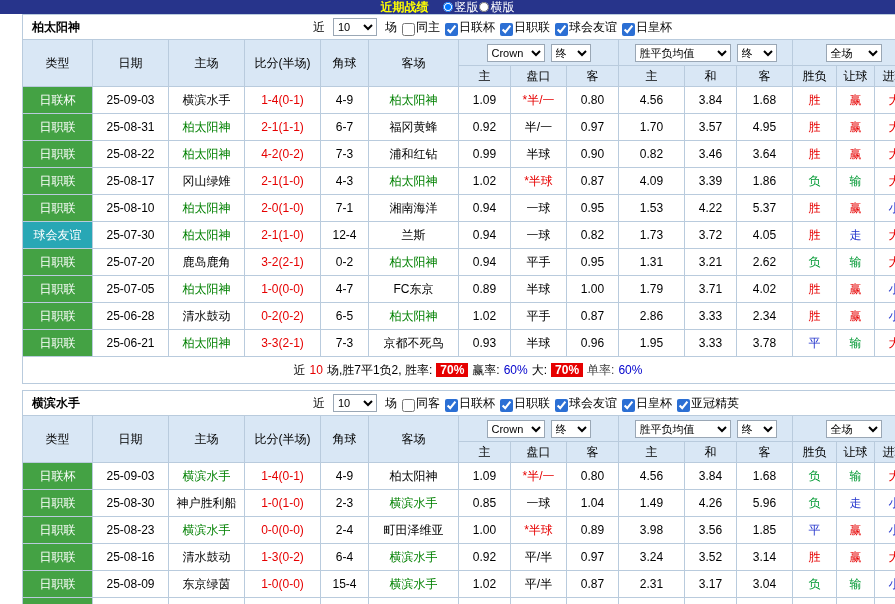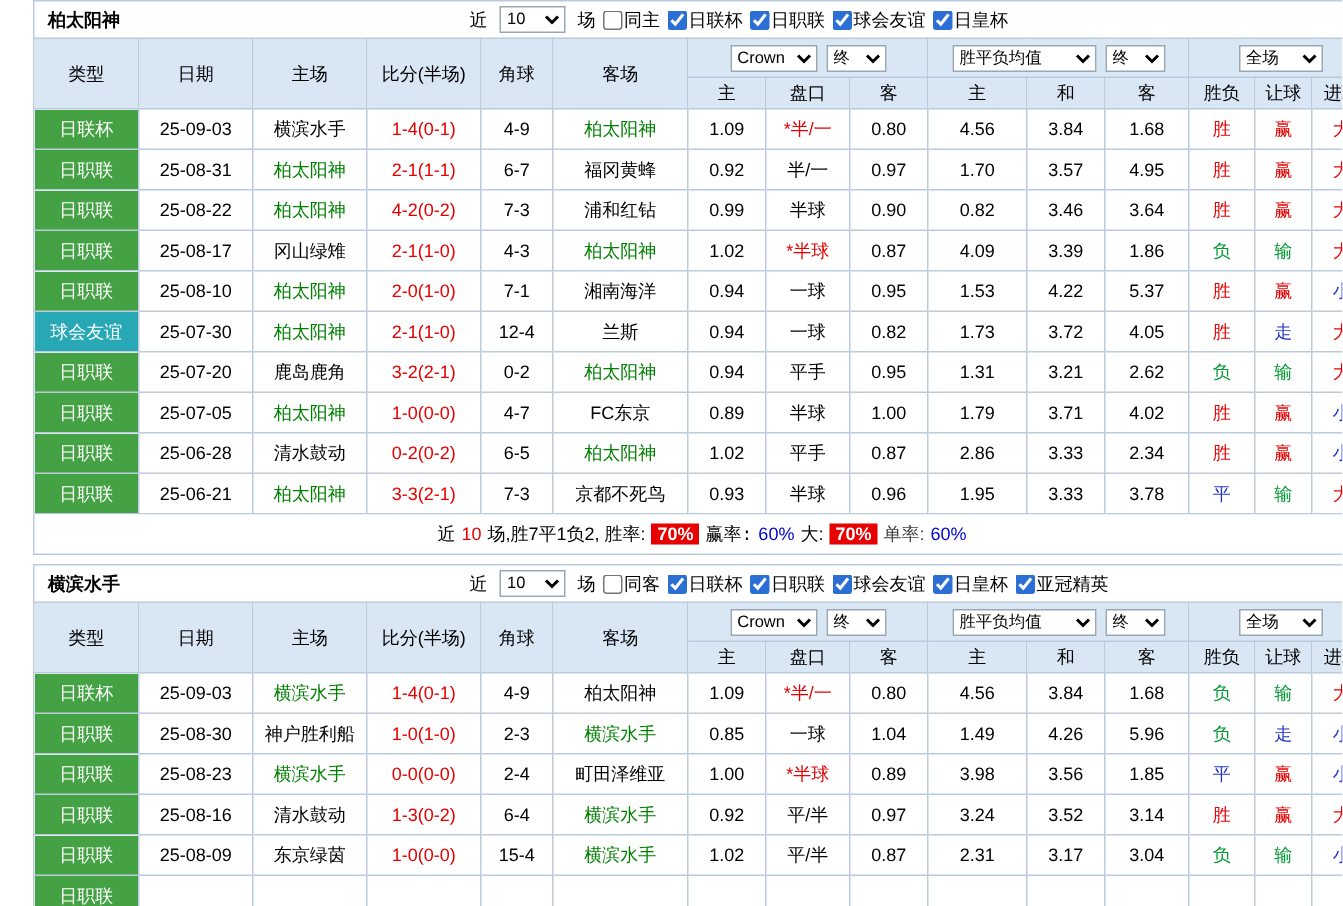--- a/index.html
+++ b/index.html
@@ -13,21 +13,21 @@
   .tradio input { width:10px; height:10px; margin:0; }
 
   .section { margin-left:22px; width:892px; }
   .section + .section { margin-top:6px; }
 
   .sec-header { display:flex; align-items:center; height:25px; border:1px solid #b9cbdd;
                 border-bottom:none; font-size:12px; background:#fff; }
   .team-name { font-weight:bold; padding-left:9px; flex:0 0 290px; }
   .filters { display:flex; align-items:center; gap:5px; }
   .flab { color:#000; }
-  .chk { display:inline-flex; align-items:center; gap:1px; cursor:pointer; }
+  .chk { display:inline-flex; align-items:flex-end; gap:1px; cursor:pointer; }
   .chk input { width:13px; height:13px; margin:0; accent-color:#2b6fd4; }
 
   table.stats { border-collapse:collapse; table-layout:fixed; width:892px; text-align:center;
                 font-size:12px; color:#000; }
   .stats th, .stats td { border:1px solid #b9cbdd; overflow:hidden; white-space:nowrap; padding:0; }
   .stats thead th { background:#d9e7f5; font-weight:normal; }
   .stats thead tr:first-child th { height:26px; }
   .stats thead tr:last-child th { height:21px; }
   .stats tbody td { height:27px; background:#fff; }
   td.odds-col { background:#fdf8ec;margin-top:48px; }
@@ -41,20 +41,30 @@
             border:1px solid #b9cbdd; border-top:none; font-size:12px; gap:4px; background:#fff; }
   .chip { background:#e60000; color:#fff; padding:0 4px; font-weight:bold; }
 
   .hsel { font-size:11px; height:18px; margin:0 3px; border:1px solid #9aa7b5; background:#fff; }
   .grp .hsel { vertical-align:middle; }
 </style>
 </head>
 <body>
 
 <div class="page">
+  <div class="topbar">
+    <span class="topbar-title">近期战绩</span>
+    <span id="topbar-radios"><label class="tradio">
+          <input type="radio" name="layout" checked="" style="">
+          <span>竖版</span>
+        </label><label class="tradio">
+          <input type="radio" name="layout" style="">
+          <span>横版</span>
+        </label></span>
+  </div>
   <div id="sections">
       <div class="section">
         <div class="sec-header">
           <span class="team-name">柏太阳神</span>
           <span class="filters">
             <span class="flab">近</span>
             <select class="hsel" style="width: 44px;"><option>10</option></select>
             <span class="flab">场</span>
             <label class="chk">
               <input type="checkbox" style="">
@@ -291,21 +301,21 @@
               <td style="color: rgb(0, 153, 51);">输</td>
               <td style="color: rgb(230, 0, 0);">大</td>
             </tr>
           </tbody>
         </table>
         <div class="sumbar">
           <span style="color: rgb(0, 0, 0);">近</span>
           <span style="color: rgb(230, 0, 0);">10</span>
           <span style="color: rgb(0, 0, 0);">场,胜7平1负2, 胜率:</span>
           <span class="chip">70%</span>
-          <span style="color: rgb(0, 0, 0); font-family: Liberation Mono, monospace;">赢率:</span>
+          <span style="color: rgb(0, 0, 0);">赢率:</span>
           <span style="color: rgb(0, 0, 204);">60%</span>
           <span style="color: rgb(0, 0, 0);">大:</span>
           <span class="chip">70%</span>
           <span style="color: #404040;">单率:</span>
           <span style="color: rgb(0, 0, 204);">60%</span>
         </div>
       </div>
       <div class="section">
         <div class="sec-header">
           <span class="team-name">横滨水手</span>

